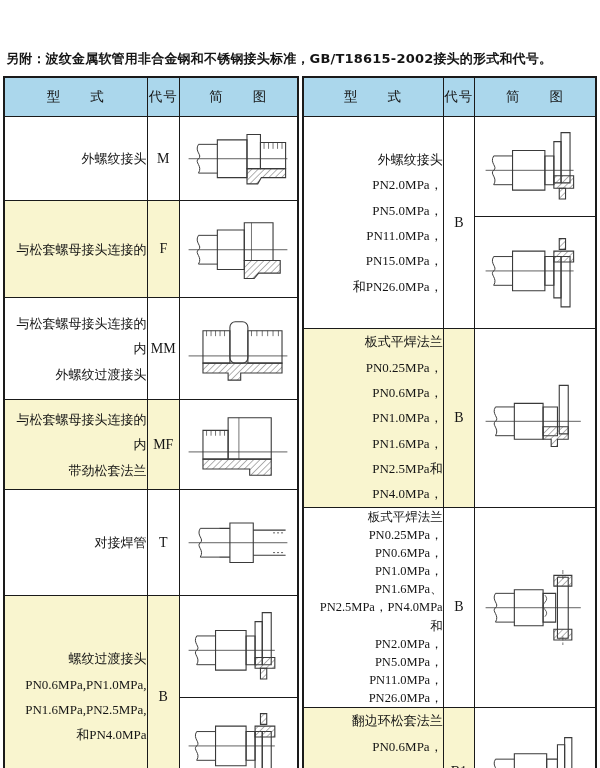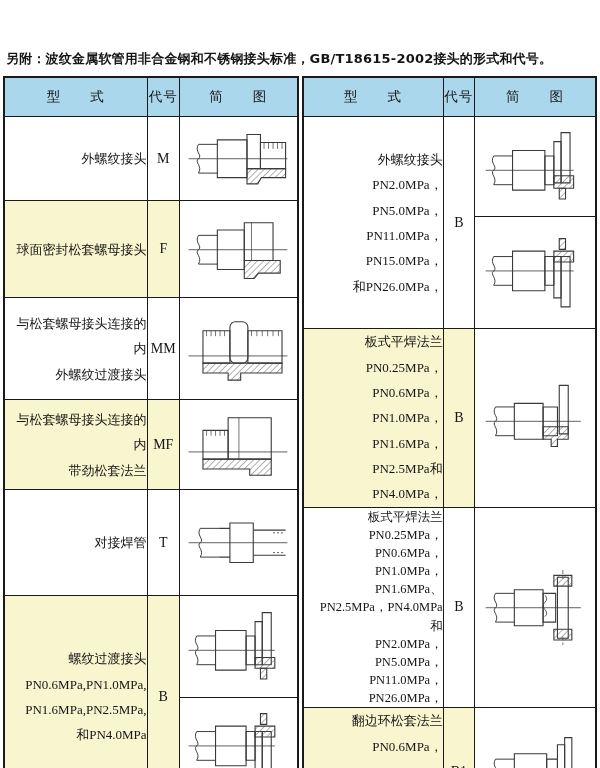--- a/index.html
+++ b/index.html
@@ -82,21 +82,21 @@
             <rect x="69" y="15" width="15" height="38"></rect>
             <rect x="84" y="24" width="28" height="29"></rect>
             <path d="M88 24 v7 M93 24 v7 M98 24 v7 M103 24 v7 M108 24 v7" stroke-width="0.7"></path>
             <path d="M69 53 h43 v10 h-27 l-4 7 h-12 z" fill="url(#hatch)"></path>
           </g>
             </svg>
         </td>
       </tr>
 
       <tr style="height:97px">
-        <td class="type-cell hl">球面密封松套螺母接头</td>
+        <td class="type-cell hl">与松套螺母接头连接的</td>
         <td class="code-cell hl">F</td>
         <td class="diagram-cell">
           <svg class="diag" viewBox="0 0 118 84">
               <g fill="none" stroke="#3a3a3a" stroke-width="1.1">
             <line x1="4" y1="42" x2="114" y2="42" stroke-width="0.8"></line>
             <use href="#g-pipe" transform="translate(12,42)"></use>
             <rect x="36" y="20" width="30" height="44"></rect>
             <rect x="66" y="12" width="32" height="42"></rect>
             <path d="M74 12 v42" stroke-width="0.7"></path>
             <path d="M66 54 h40 v14 h-24 l-5 6 h-11 z" fill="url(#hatch)"></path>

